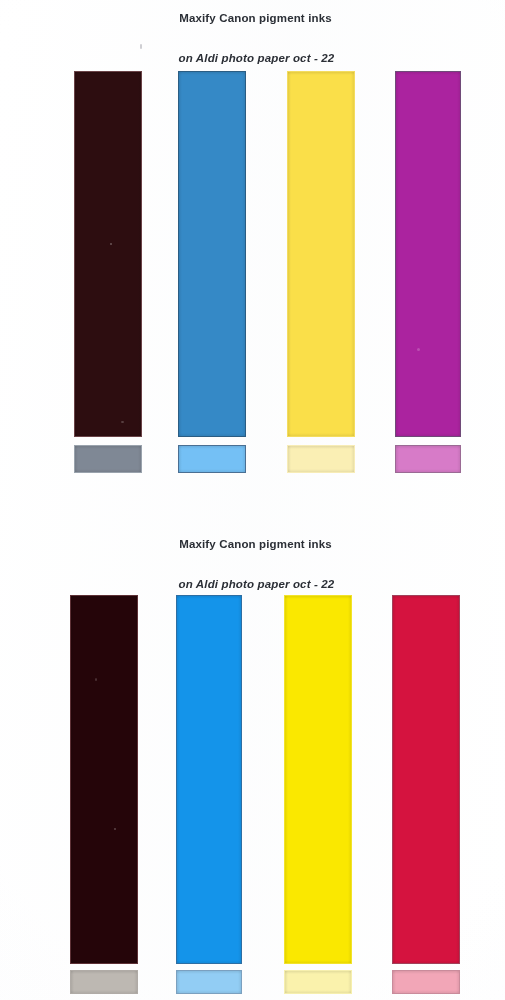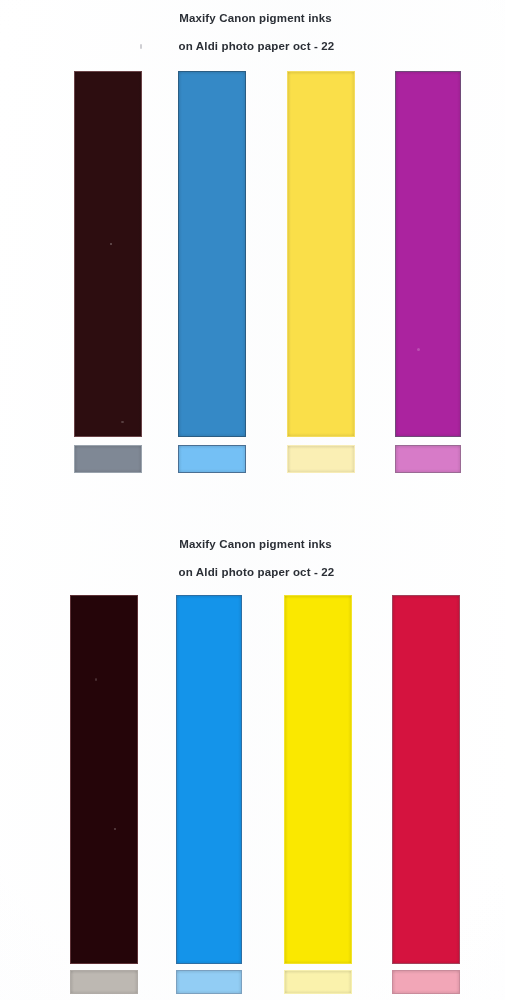--- a/index.html
+++ b/index.html
@@ -52,21 +52,21 @@
   }
   .title-line {
     font-size: 11.5px;
     font-weight: bold;
     color: #2b2f36;
     letter-spacing: .15px;
     line-height: 1.05;
     white-space: nowrap;
   }
   .title-line.l1 { margin-left: 6px; }
-  .title-line.l2 { margin-left: 8px; margin-top: 16px; }
+  .title-line.l2 { margin-left: 8px; margin-top: 28px; font-style: italic; }
 
   
   .strips {
     position: absolute;
     left: 0;
     width: 505px;
     height: 100%;
   }
   .strip {
     position: absolute;

